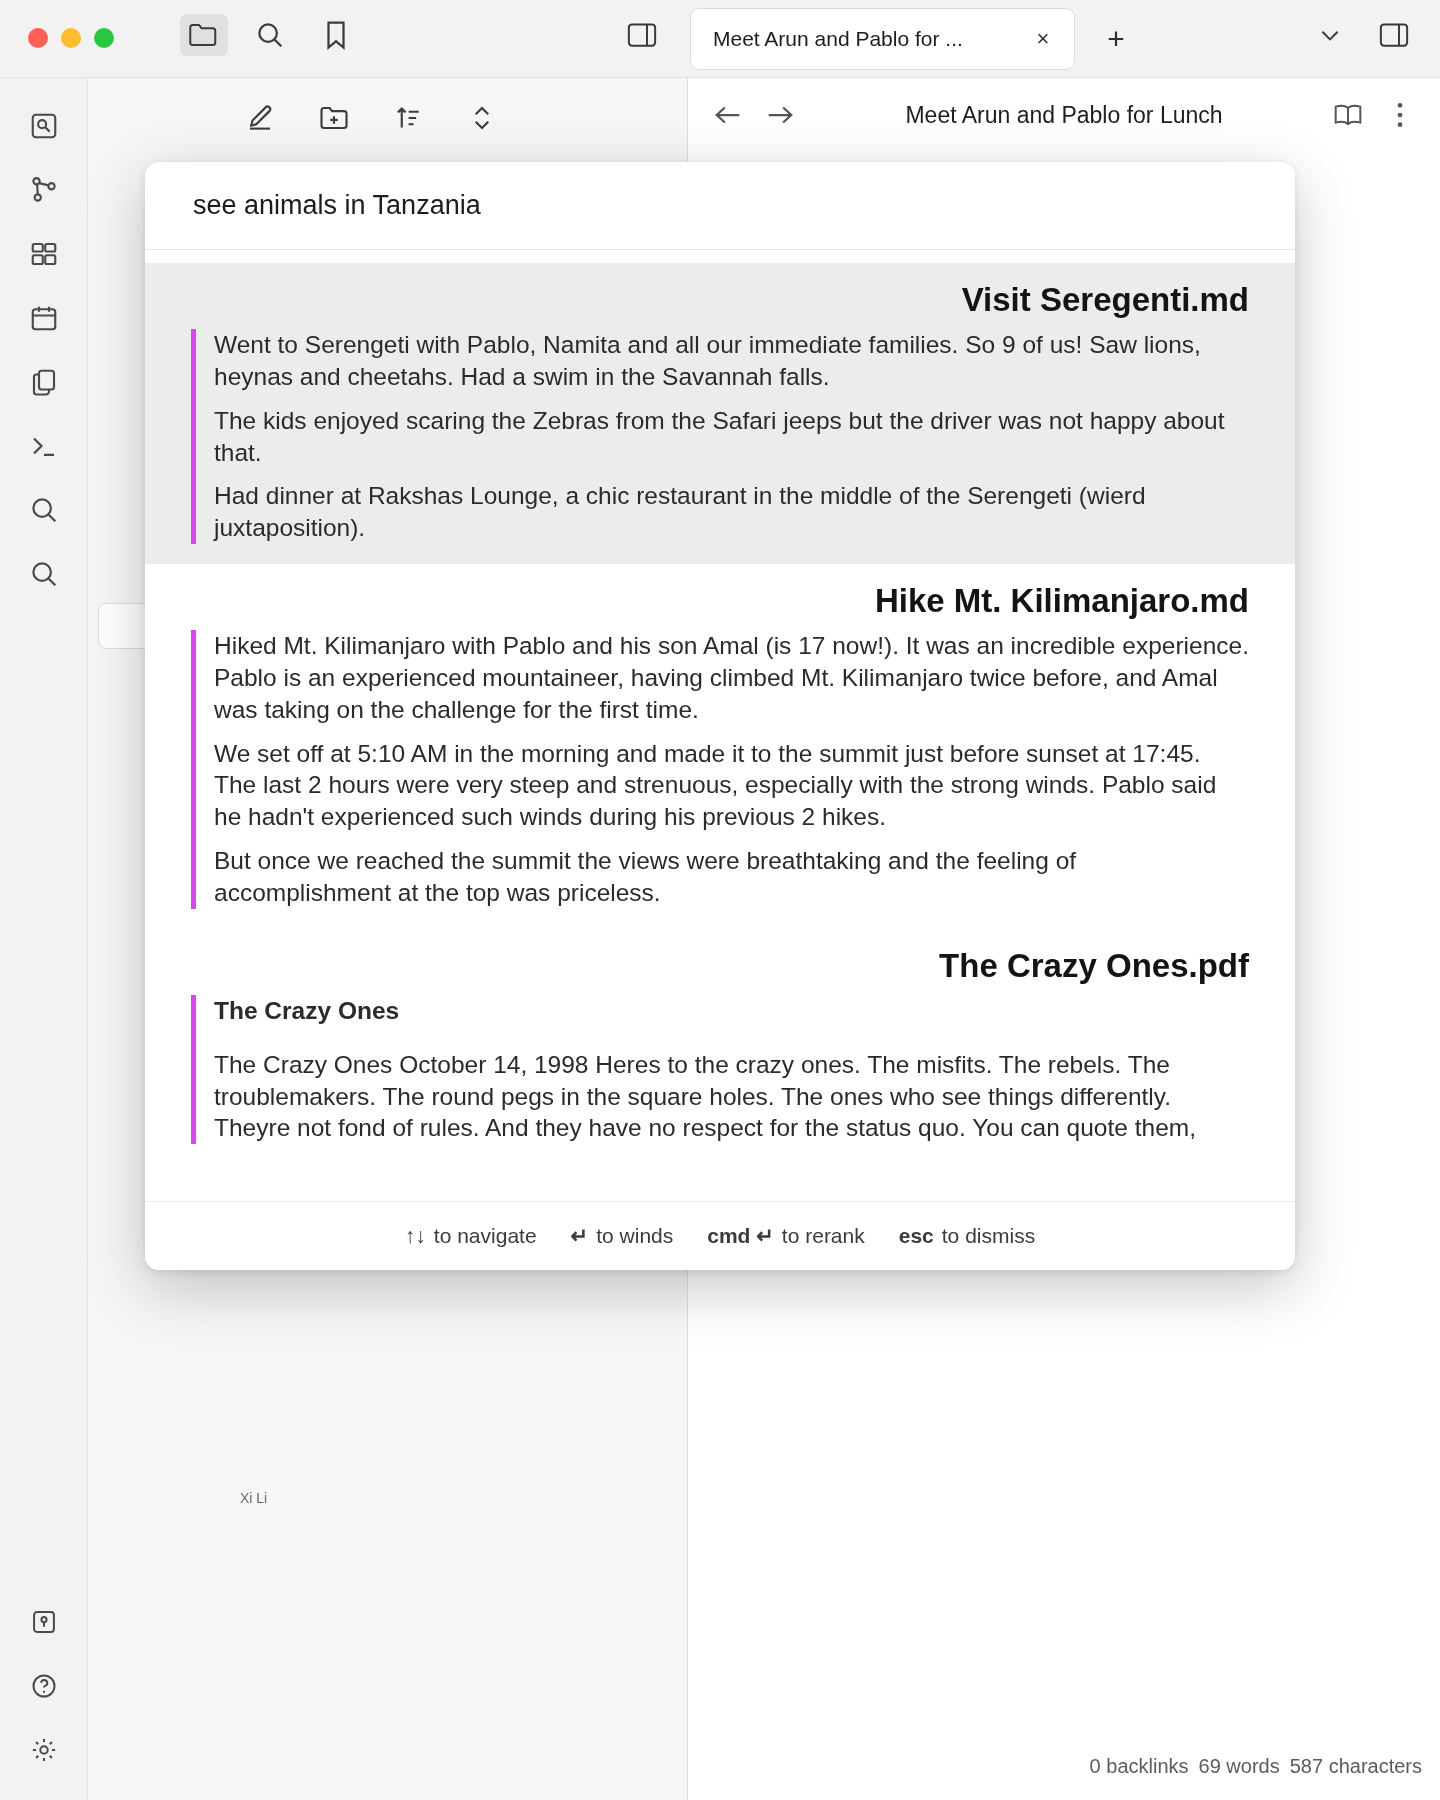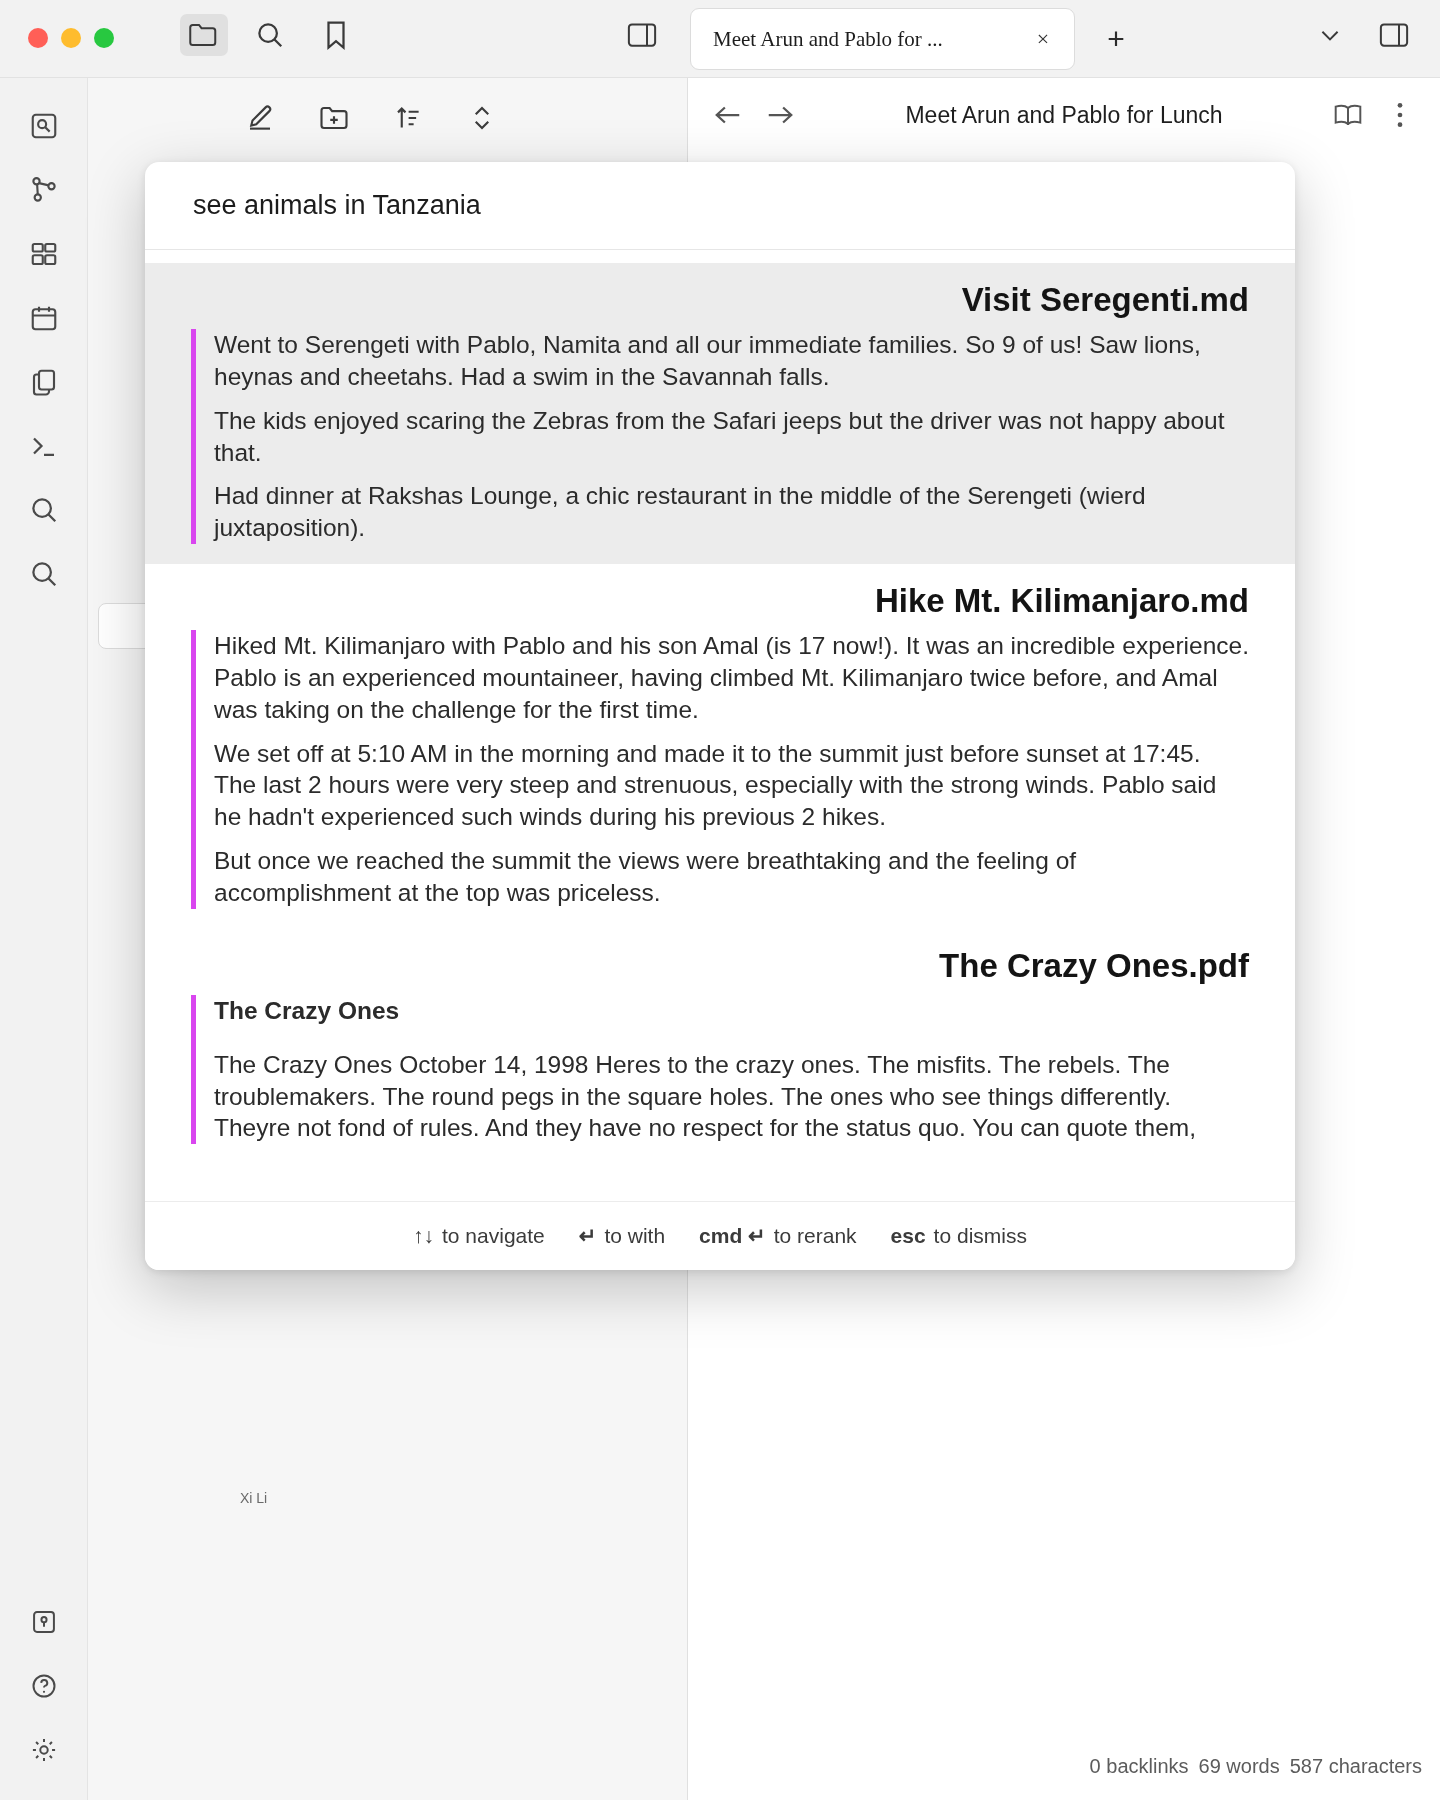--- a/index.html
+++ b/index.html
@@ -54,21 +54,20 @@
   }
   .tab {
     position: relative;
     display: flex; align-items: center;
     height: 62px; min-width: 385px;
     padding: 0 16px 0 22px;
     background: #ffffff;
     border: 1px solid #dcdcdc;
     border-radius: 9px;
     gap: 8px;
-    font-family: Liberation Serif, serif;
   }
   .tab-title {
     flex: 1; font-size: 21px; color: #1d1d1d; white-space: nowrap;
     overflow: hidden; text-overflow: ellipsis;
   }
   .tab-close {
     width: 30px; height: 30px; display: flex; align-items: center;
     justify-content: center; color: #333; font-size: 22px; line-height: 1;
   }
   .tab-plus {
@@ -461,21 +460,21 @@
 
     </div>
 
     <div class="modal-footer">
       <div class="hint">
         <span class="keys">↑↓</span>
         <span>to navigate</span>
       </div>
       <div class="hint">
         <span class="keys">↵</span>
-        <span>to with</span>
+        <span>to winds</span>
       </div>
       <div class="hint">
         <span class="keys">cmd ↵</span>
         <span>to rerank</span>
       </div>
       <div class="hint">
         <span class="keys">esc</span>
         <span>to dismiss</span>
       </div>
     </div>

